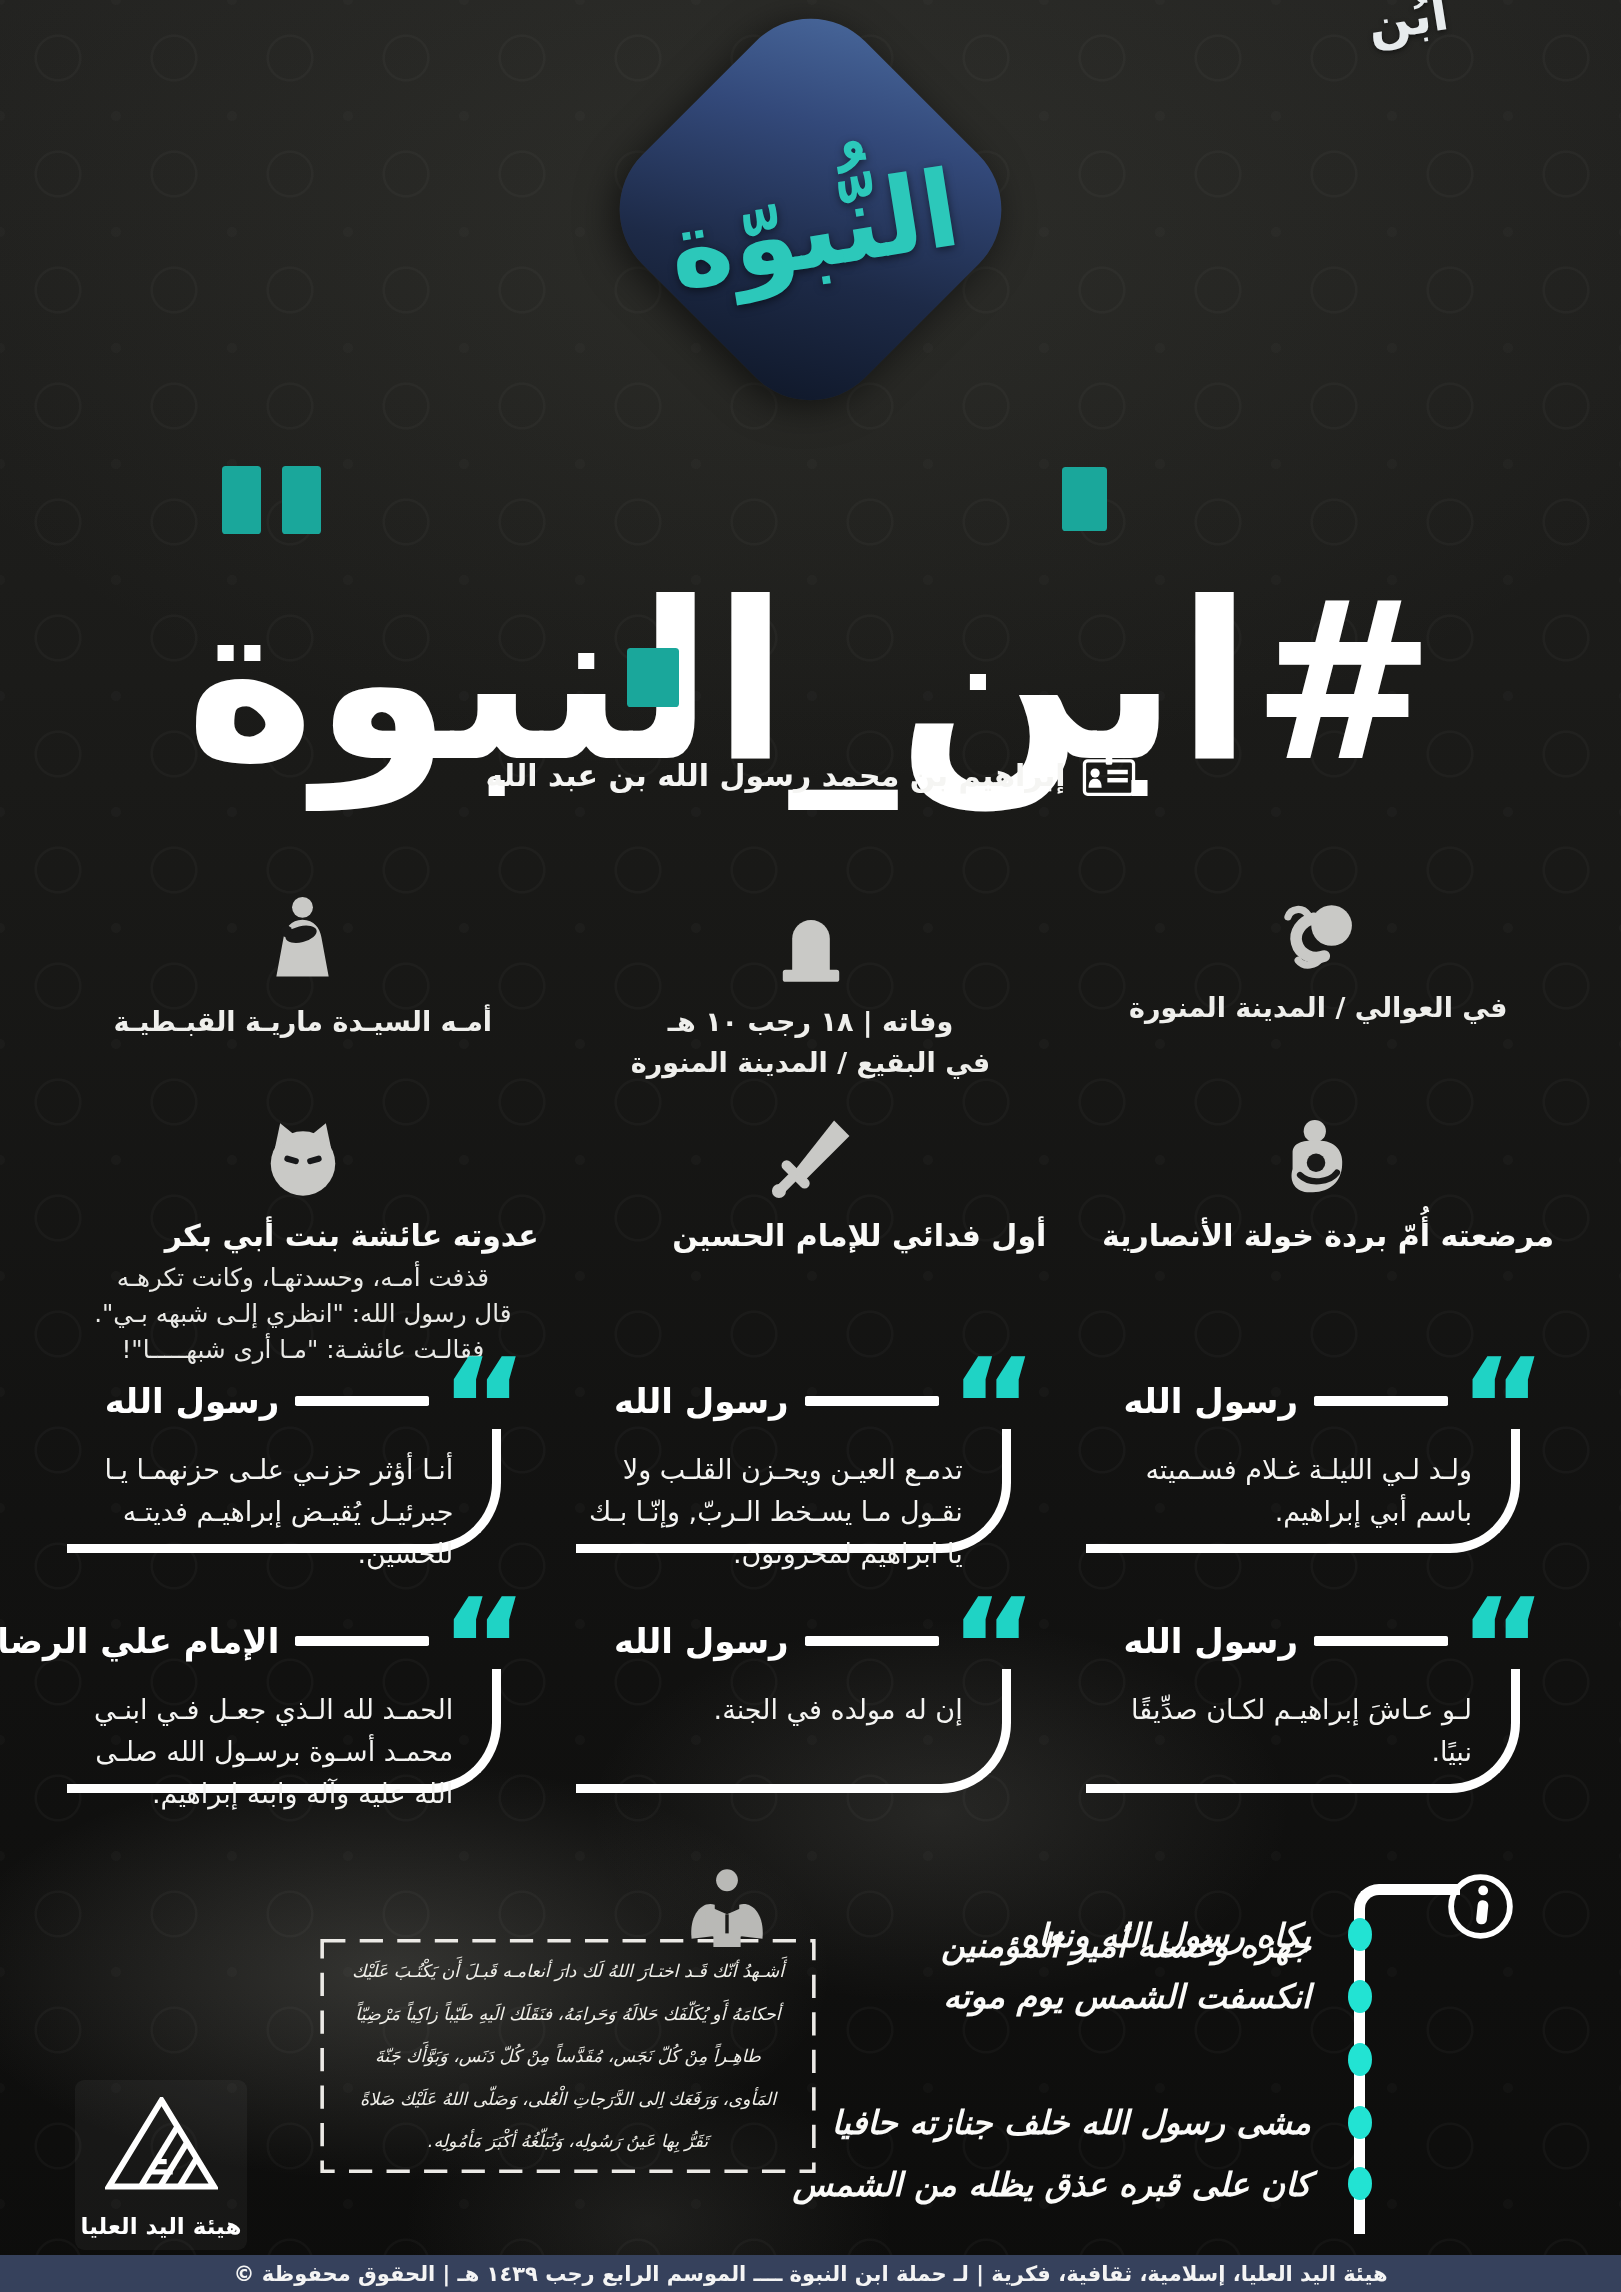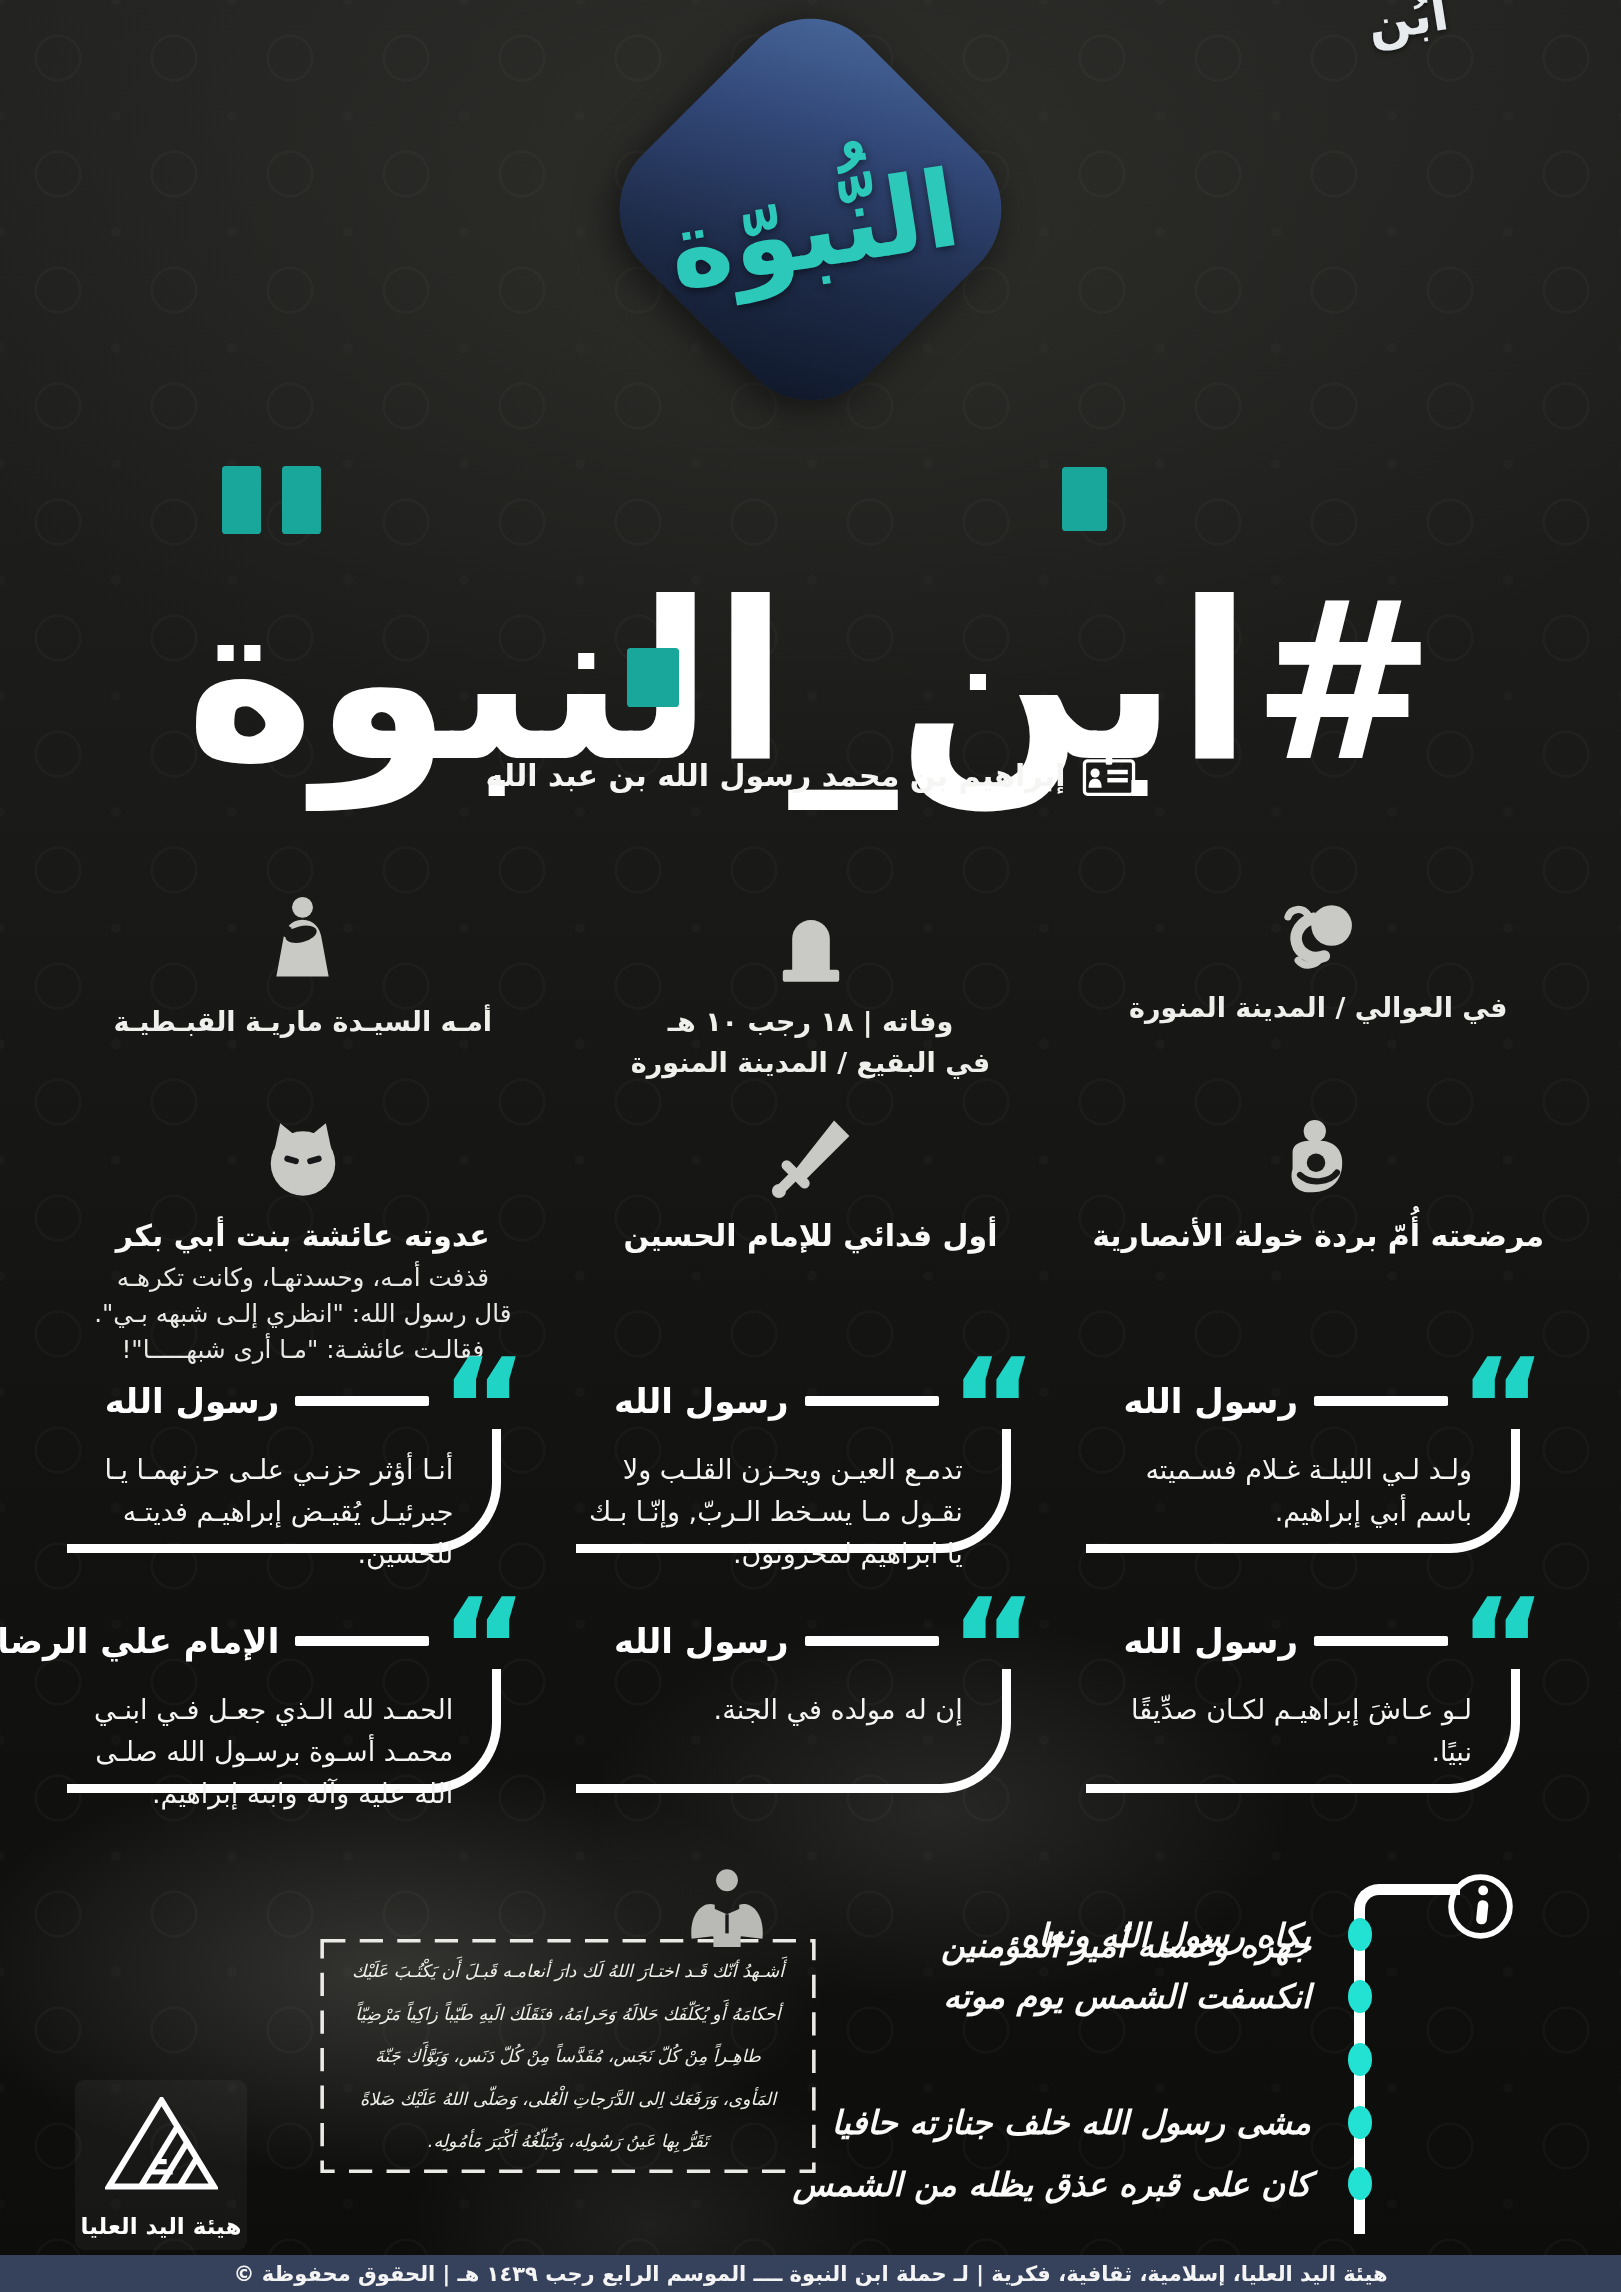--- a/index.html
+++ b/index.html
@@ -37,21 +37,21 @@
   .subtitle{position:absolute;top:754px;left:0;right:0;display:flex;align-items:center;justify-content:center;gap:16px;}
   .subtitle-text{font-size:30px;font-weight:600;color:#f5f5f3;}
   
   .facts{position:absolute;left:67px;right:67px;display:grid;grid-template-columns:1fr 1fr 1fr;column-gap:36px;text-align:center;}
   .facts.row1{top:879px;}
   .facts.row2{top:1116px;}
   .f-icon{height:109px;display:flex;align-items:flex-end;justify-content:center;}
   .row2 .f-icon{height:84px;}
   .f-line{font-size:27px;font-weight:600;line-height:1.5;color:#efefec;}
   .f-line.first{margin-top:14.3px;}
-  .f-title{font-size:30px;font-weight:bold;margin-top:18px;color:#fafaf8;}
+  .f-title{font-size:30px;font-weight:bold;margin-top:18px;color:#fafaf8;text-align:right;}
   .f-details{font-size:24.6px;line-height:1.45;margin-top:7.2px;color:#e9e9e6;font-weight:500;}
   
   .quotes{position:absolute;top:1377px;left:67px;right:67px;display:grid;grid-template-columns:1fr 1fr 1fr;column-gap:41px;row-gap:64px;}
   .quote{position:relative;height:176px;}
   .q-frame{position:absolute;left:0;right:34px;top:52px;bottom:0;border-right:9.9px solid #fff;border-bottom:9.9px solid #fff;border-bottom-right-radius:70px;}
   .q-mark{position:absolute;right:7.2px;top:-36px;font-size:134px;font-weight:bold;color:#1fd3c5;line-height:1;}
   .q-mark::before{content:"\201C";}
   .q-head{position:absolute;top:3.6px;right:106px;display:flex;align-items:center;}
   .q-line{width:134px;height:9.9px;background:#fff;margin-left:16px;border-radius:1.8px;}
   .q-label{font-size:34px;font-weight:bold;white-space:nowrap;color:#fff;}

